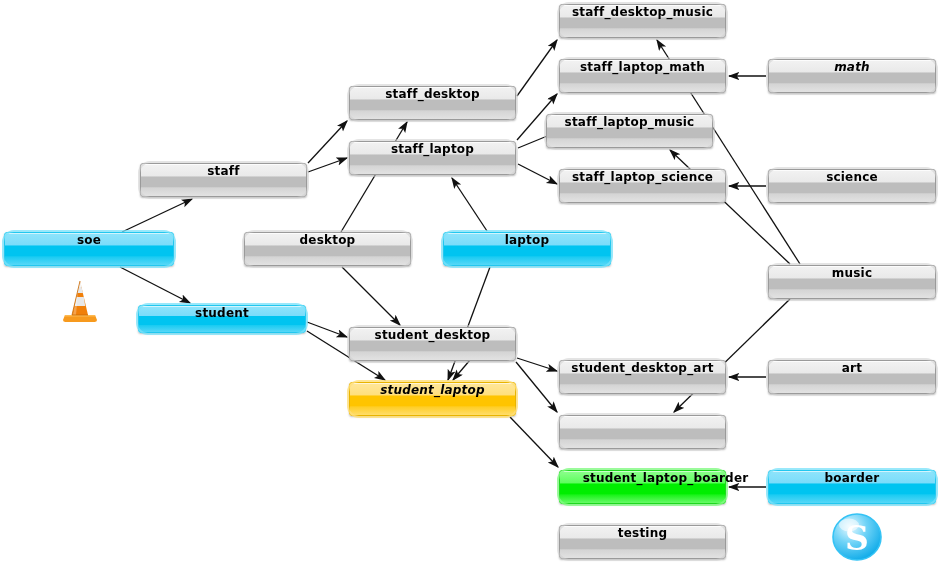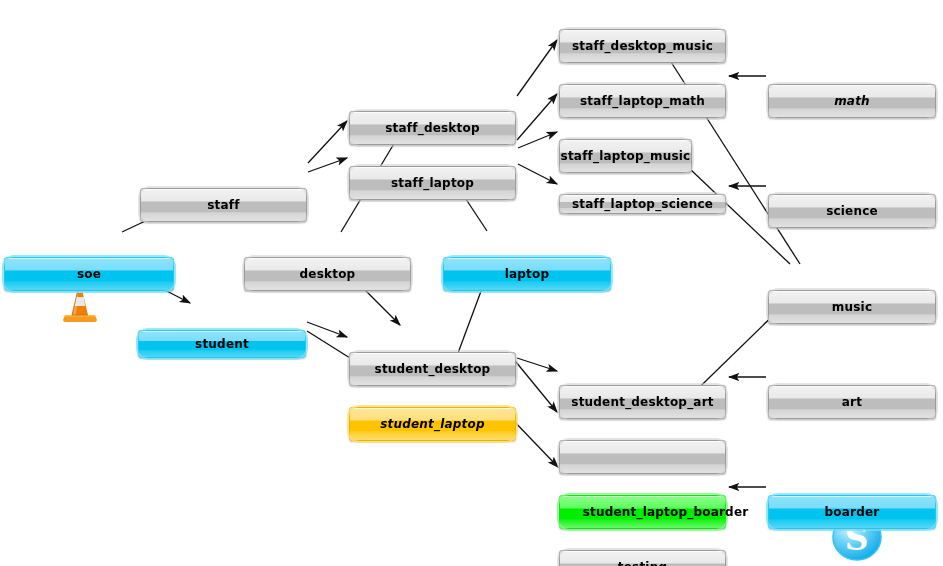--- a/index.html
+++ b/index.html
@@ -9,26 +9,25 @@
     font-family:"DejaVu Sans","Liberation Sans",sans-serif;
     overflow:hidden;
   }
   #canvas{position:relative;width:943px;height:566px;}
   svg#edges{position:absolute;left:0;top:0;width:943px;height:566px;pointer-events:none;}
 
   .node{
     position:absolute;
     box-sizing:border-box;
     border-radius:3px;
-    display:flex;align-items:center;justify-content:center;
+    display:flex;align-items:flex-start;justify-content:center;
     font-size:12px;font-weight:bold;color:#000;
     letter-spacing:.2px;
     white-space:nowrap;
     z-index:3;
-    margin-top:25px;
   }
   
   .node .ring{
     position:absolute;left:-3px;top:-3px;right:-3px;bottom:-3px;
     border-radius:12px;
     pointer-events:none;
   }
   .node .lbl{position:relative;z-index:4;}
 
   
@@ -136,25 +135,25 @@
         <span class="lbl">staff_laptop</span>
       </div>
       <div class="node n-grey" style="left: 559px; top: 4px; width: 167px; height: 34px;">
         <span class="ring"></span>
         <span class="lbl">staff_desktop_music</span>
       </div>
       <div class="node n-grey" style="left: 559px; top: 59px; width: 167px; height: 34px;">
         <span class="ring"></span>
         <span class="lbl">staff_laptop_math</span>
       </div>
-      <div class="node n-grey" style="left: 559px; top: 114px; width: 133px; height: 34px;">
+      <div class="node n-grey" style="left: 546px; top: 114px; width: 167px; height: 34px;">
         <span class="ring"></span>
         <span class="lbl">staff_laptop_music</span>
       </div>
-      <div class="node n-grey" style="left: 559px; top: 169px; width: 167px; height: 20px;">
+      <div class="node n-grey" style="left: 559px; top: 169px; width: 167px; height: 34px;">
         <span class="ring"></span>
         <span class="lbl">staff_laptop_science</span>
       </div>
       <div class="node n-grey" style="left: 349px; top: 327px; width: 167px; height: 34px;">
         <span class="ring"></span>
         <span class="lbl">student_desktop</span>
       </div>
       <div class="node n-gold" style="left: 349px; top: 382px; width: 167px; height: 34px; font-style: italic;">
         <span class="ring"></span>
         <span class="lbl">student_laptop</span>

